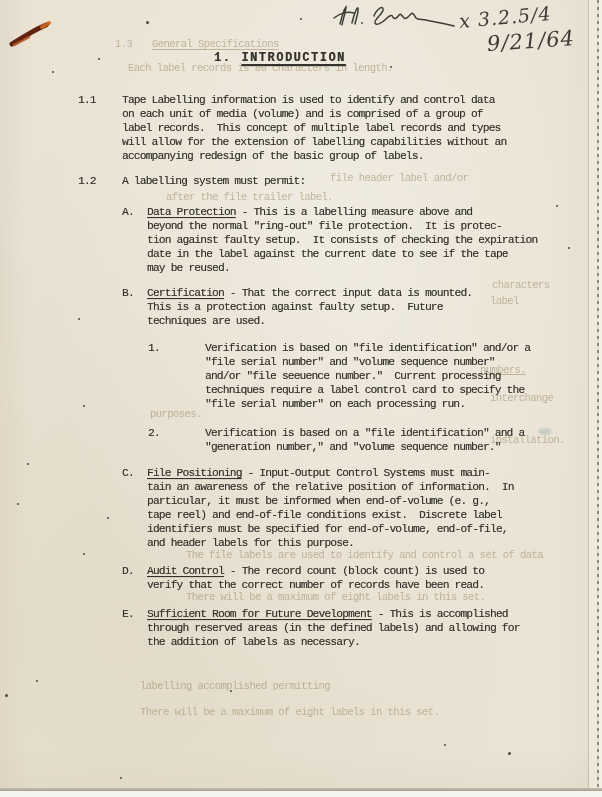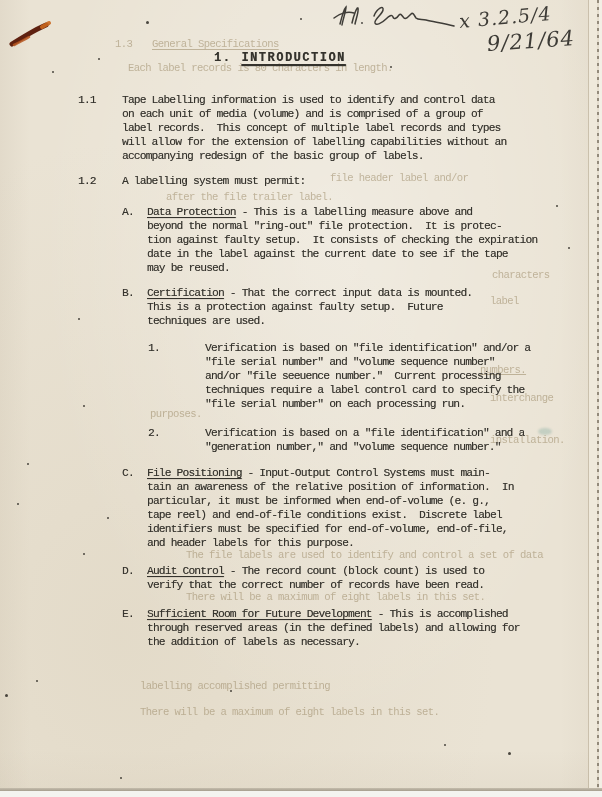--- a/index.html
+++ b/index.html
@@ -77,21 +77,21 @@
   </svg>
   <div class="hand note">x 3.2.5/4</div>
   <div class="hand hdate">9/21/64</div>
 
   <div>
       <div class="ghost" style="left: 115px; top: 38px;">1.3</div>
       <div class="ghost gu" style="left: 152px; top: 38px;">General Specifications</div>
       <div class="ghost" style="left: 128px; top: 62px;">Each label records is 80 characters in length.</div>
       <div class="ghost" style="left: 330px; top: 172px;">file header label and/or</div>
       <div class="ghost" style="left: 137px; top: 191px; margin-left: 29px;">after the file trailer label.</div>
-      <div class="ghost" style="left: 492px; top: 269px; text-align: right;">characters</div>
+      <div class="ghost" style="left: 492px; top: 279px; text-align: right;">characters</div>
       <div class="ghost" style="left: 490px; top: 295px;">label</div>
       <div class="ghost" style="left: 480px; top: 364px; text-decoration: underline;">numbers.</div>
       <div class="ghost" style="left: 490px; top: 392px;">interchange</div>
       <div class="ghost" style="left: 150px; top: 408px;">purposes.</div>
       <div class="ghost" style="left: 490px; top: 434px;">installation.</div>
       <div class="ghost" style="left: 186px; top: 549px;">The file labels are used to identify and control a set of data</div>
       <div class="ghost" style="left: 186px; top: 591px;">There will be a maximum of eight labels in this set.</div>
       <div class="ghost" style="left: 140px; top: 680px;">labelling accomplished permitting</div>
       <div class="ghost" style="left: 140px; top: 706px;">There will be a maximum of eight labels in this set.</div>
     </div>

